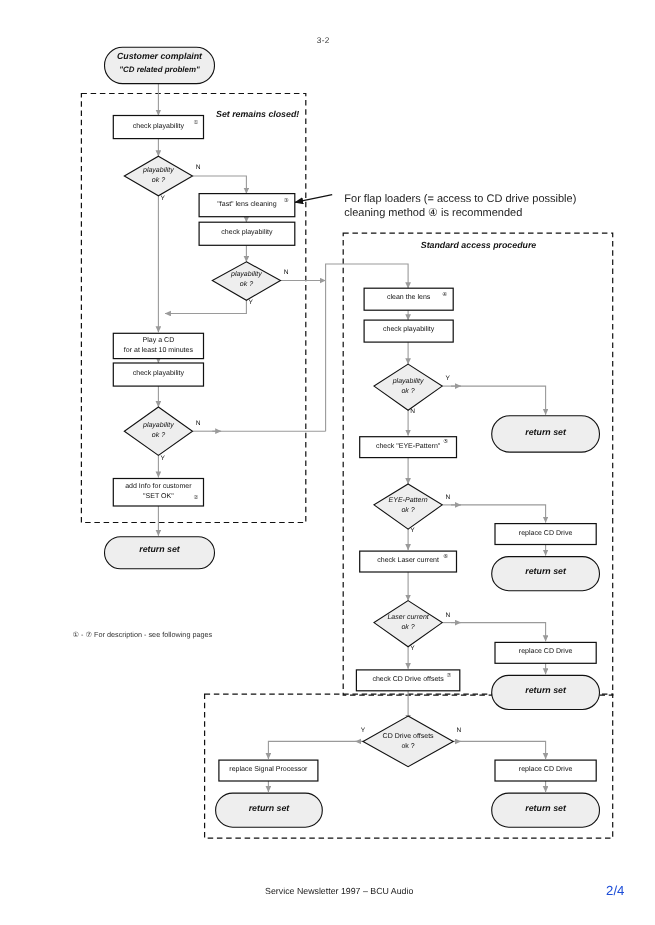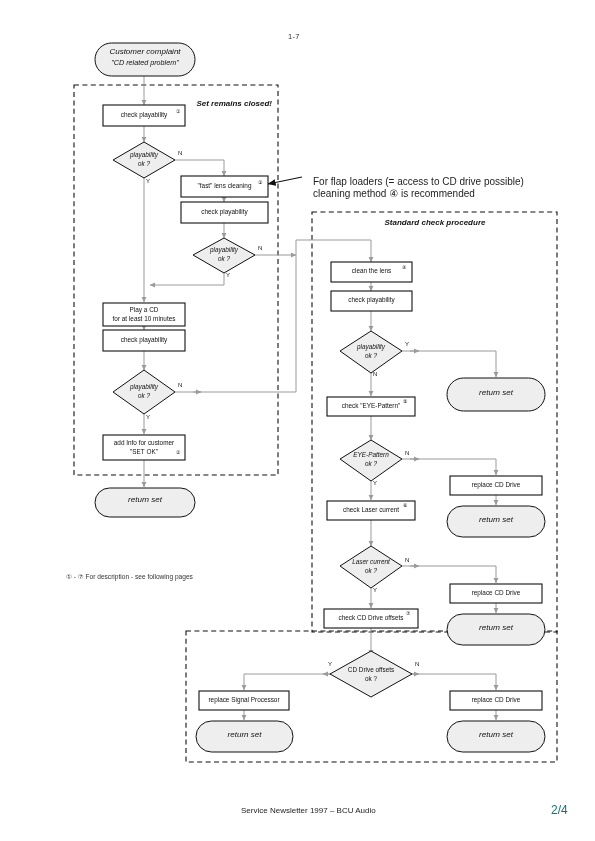--- a/index.html
+++ b/index.html
@@ -11,28 +11,28 @@
     position:relative;
     overflow:hidden;
   }
   #sheet{position:absolute;left:0;top:0;width:595px;height:841px;}
   svg#flow{position:absolute;left:0;top:0;width:595px;height:841px;}
 
   .pgnum{
     position:absolute;font-size:7.5px;color:#333;letter-spacing:.3px;
   }
   .footer-left{position:absolute;left:241px;top:806px;font-size:8px;color:#222;}
-  .footer-right{position:absolute;left:551px;top:803px;font-size:12px;color:#0f766e;font-weight:400;}
+  .footer-right{position:absolute;left:551px;top:803px;font-size:12px;color:#1d4ed8;font-weight:400;}
   .footnote{position:absolute;left:66px;top:573px;font-size:6.6px;color:#333;white-space:nowrap;}
   .note{position:absolute;left:305px;top:176px;font-size:10px;color:#222;line-height:11.5px;white-space:nowrap;margin-left:8px;}
 
   
   .lbl{position:absolute;font-size:6.4px;color:#111;text-align:center;line-height:8.2px;}
   .lbl.it{font-style:italic;}
-  .lbl.bi{font-style:italic;font-weight:normal;font-size:8px;}
+  .lbl.bi{font-style:italic;font-weight:bold;font-size:8px;}
   .lbl.hdr{font-style:italic;font-weight:bold;font-size:8px;}
   .yn{position:absolute;font-size:6px;color:#111;}
   .cnum{position:absolute;font-size:5px;color:#222;}
 </style>
 </head>
 <body>
 
 <div id="sheet">
 
   <svg id="flow" viewBox="0 0 595 841">
@@ -150,24 +150,24 @@
 
     <polygon points="144,142 175,160 144,178 113,160" fill="#eeeeee" stroke="#111" stroke-width="1"></polygon>
     <polygon points="224,238 255,255 224,273 193,255" fill="#eeeeee" stroke="#111" stroke-width="1"></polygon>
     <polygon points="144,370 175,392 144,414 113,392" fill="#eeeeee" stroke="#111" stroke-width="1"></polygon>
     <polygon points="371,331 402,351 371,373 340,351" fill="#eeeeee" stroke="#111" stroke-width="1"></polygon>
     <polygon points="371,440 402,459 371,481 340,459" fill="#eeeeee" stroke="#111" stroke-width="1"></polygon>
     <polygon points="371,546 402,566 371,588 340,566" fill="#eeeeee" stroke="#111" stroke-width="1"></polygon>
     <polygon points="371,651 412,674 371,697 330,674" fill="#eeeeee" stroke="#111" stroke-width="1"></polygon>
   </svg>
 
-  <div class="pgnum" style="left:288px;top:32px;">1-7</div>
+  <div class="pgnum" style="left:288px;top:32px;">3-2</div>
 
   <div class="lbl hdr" style="left:168px;top:88px;width:104px;text-align:right;margin-top:12px;">Set remains closed!</div>
-  <div class="lbl hdr" style="left:360px;top:219px;width:150px;text-align:center;">Standard check procedure</div>
+  <div class="lbl hdr" style="left:360px;top:219px;width:150px;text-align:center;">Standard access procedure</div>
 
   <div class="note">
     <span>For flap loaders (= access to CD drive possible)</span><br>
     <span>cleaning method ④ is recommended</span>
   </div>
 
   <div class="lbl bi" style="left:95px;top:48px;width:100px;">Customer complaint</div>
   <div class="lbl bi" style="left:95px;top:59px;width:100px;font-size:7.2px;">"CD related problem"</div>
 
   <div class="lbl" style="left:103px;top:111px;width:82px;">check playability</div>

